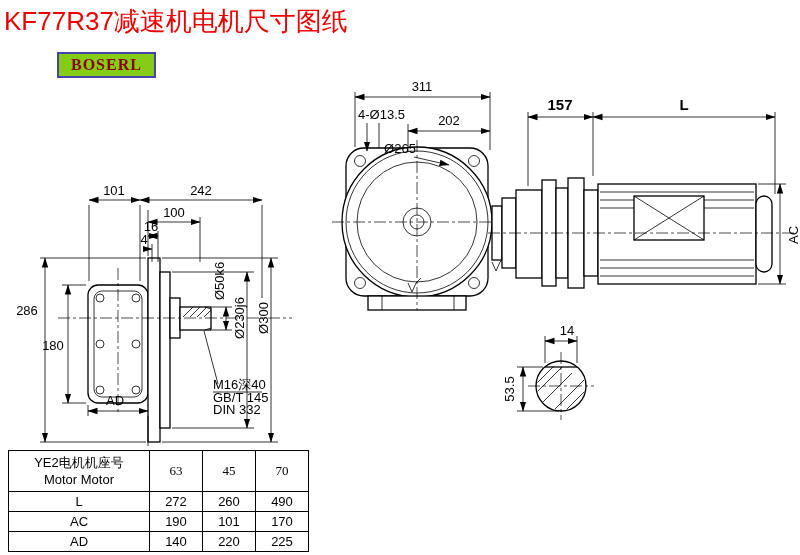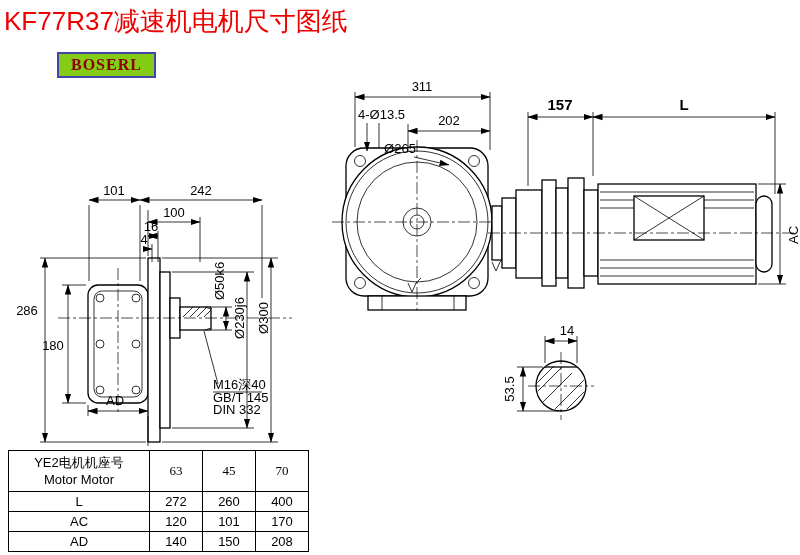--- a/index.html
+++ b/index.html
@@ -218,28 +218,28 @@
       <div>Motor Motor</div>
     </td>
     <td class="v">63</td>
     <td class="v">45</td>
     <td class="v">70</td>
   </tr>
   <tr>
     <td>L</td>
     <td>272</td>
     <td>260</td>
-    <td>400</td>
+    <td>490</td>
   </tr>
   <tr>
     <td>AC</td>
-    <td>120</td>
+    <td>190</td>
     <td>101</td>
     <td>170</td>
   </tr>
   <tr>
     <td>AD</td>
     <td>140</td>
-    <td>150</td>
-    <td>208</td>
+    <td>220</td>
+    <td>225</td>
   </tr>
 </tbody>
   </table>
 
 </body></html>

